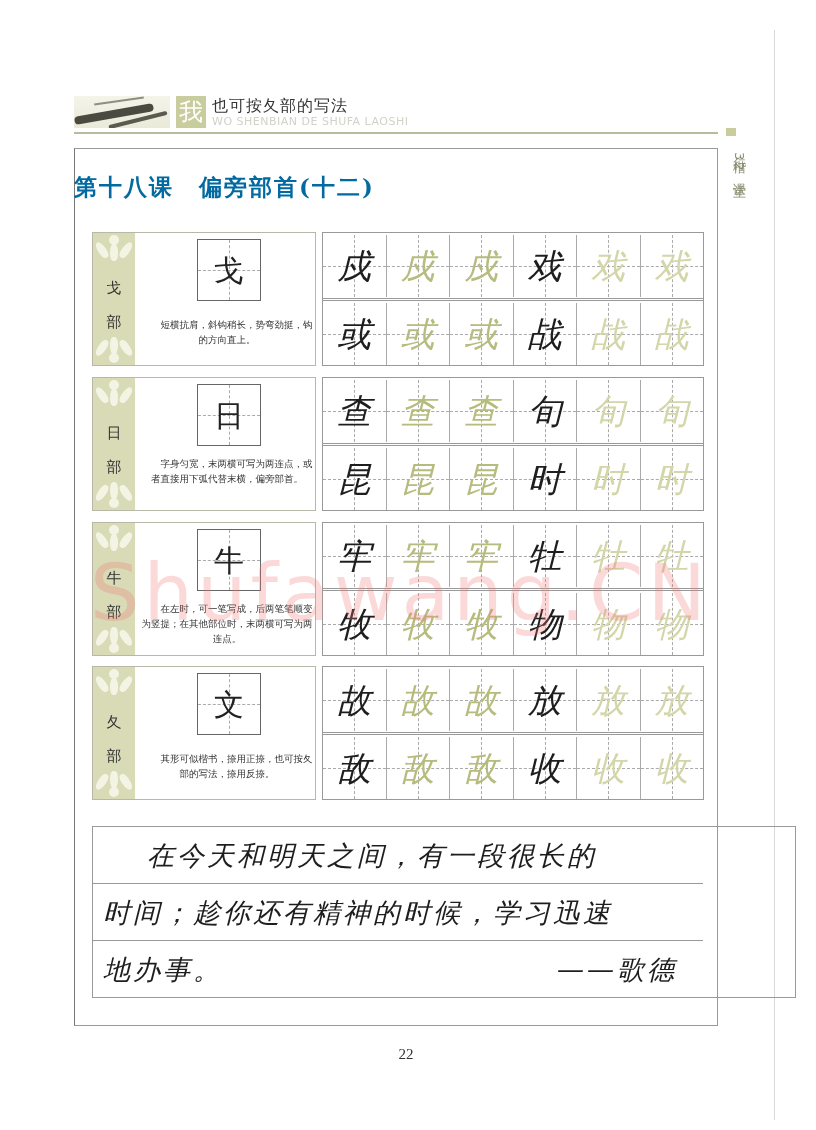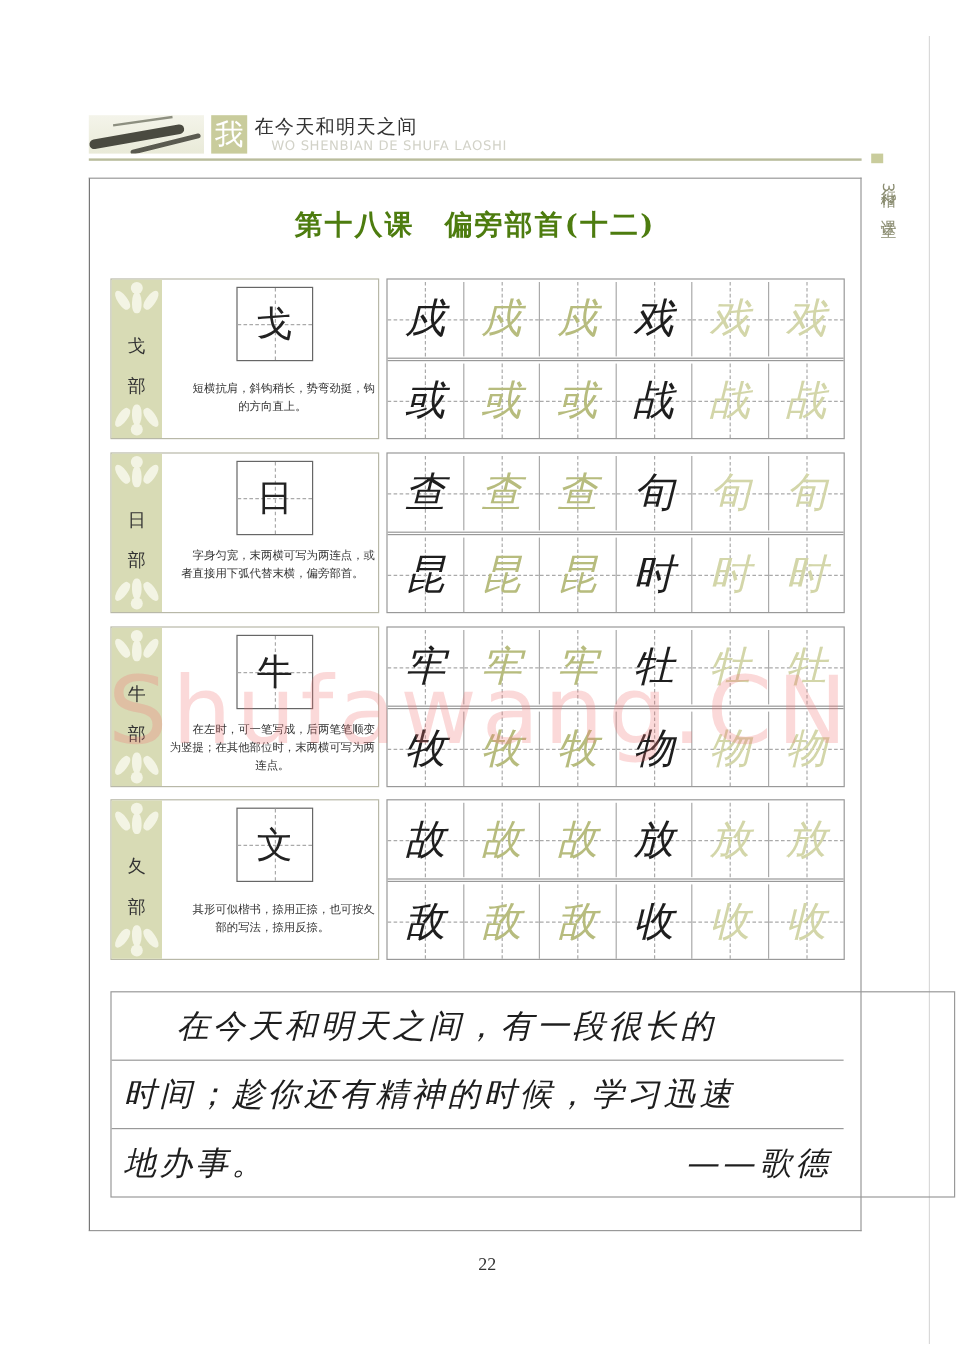--- a/index.html
+++ b/index.html
@@ -12,33 +12,33 @@
   
   .header { position: absolute; left: 74px; top: 96px; width: 650px; height: 34px; }
   .header-art { position: absolute; left: 0; top: 0; width: 96px; height: 32px;
     background: linear-gradient(180deg, #f4f4ea 0%, #e9ead8 100%); overflow: hidden; }
   .header-art .stroke1 { position: absolute; left: 0; top: 14px; width: 80px; height: 8px; background: #4a4a40; transform: rotate(-10deg); border-radius: 4px; }
   .header-art .stroke2 { position: absolute; left: 34px; top: 22px; width: 60px; height: 4px; background: #5a5a50; transform: rotate(-14deg); border-radius: 3px; }
   .header-art .stroke3 { position: absolute; left: 20px; top: 4px; width: 50px; height: 2px; background: #8d8f80; transform: rotate(-8deg); }
   .header-badge { position: absolute; left: 102px; top: 0; width: 30px; height: 32px; background: #c9cc9c;
     color: #fff; font-family: "DejaVu Sans", sans-serif; font-size: 24px; line-height: 32px; text-align: center; }
   .header-title { position: absolute; left: 138px; top: 0; font-family: "DejaVu Sans", sans-serif; font-size: 16px; color: #333; letter-spacing: 1px; }
-  .header-sub { position: absolute; left: 152px; top: 19px; font-family: "DejaVu Sans", sans-serif; font-size: 11px; color: #d2d2c8; letter-spacing: 0.5px; }
+  .header-sub { position: absolute; left: 138px; top: 19px; font-family: "DejaVu Sans", sans-serif; font-size: 11px; color: #d2d2c8; letter-spacing: 0.5px; }
   .header-rule { position: absolute; left: 74px; top: 132px; width: 644px; height: 2px; background: #b9bc9c; }
   .header-rule-mark { position: absolute; left: 726px; top: 128px; width: 10px; height: 8px; background: #c9cc9c; }
 
   
   .side-label { position: absolute; left: 730px; top: 148px; width: 18px; writing-mode: vertical-rl; font-family: "DejaVu Sans", sans-serif;
     font-size: 13px; color: #8a8c70; letter-spacing: 2px; }
 
   
   .frame { position: absolute; left: 74px; top: 148px; width: 644px; height: 878px; border: 1px solid #999; border-left: 1.5px solid #777; }
 
-  .lesson-title { position: absolute; left: 74px; top: 172px; width: 644px; text-align: center;
-    font-family: "DejaVu Serif", serif; font-weight: bold; font-size: 23px; color: #4d7c0f; letter-spacing: 2px; }
+  .lesson-title { position: absolute; left: 74px; top: 172px; width: 644px; 
+    font-family: "DejaVu Serif", serif; font-weight: bold; font-size: 23px; color: #0369a1; letter-spacing: 2px; }
 
   
   .section { position: absolute; left: 92px; width: 612px; height: 134px; }
   .rad-card { position: absolute; left: 0; top: 0; width: 224px; height: 134px; border: 1px solid #b8b8a8; background: #fff; }
   .rad-strip { position: absolute; left: 0; top: 0; width: 42px; height: 132px; background: #d8dbb5; overflow: hidden; }
   .rad-strip .orn { position: absolute; left: 3px; width: 36px; height: 26px; }
   .rad-strip .orn.top { top: 2px; }
   .rad-strip .orn.bot { bottom: 2px; transform: scaleY(-1); }
   .rad-strip .petal { position: absolute; width: 8px; height: 18px; background: #f3f4e4; border-radius: 50% 50% 40% 40%; }
   .rad-strip .circle { position: absolute; left: 13px; top: 0; width: 10px; height: 10px; background: #f3f4e4; border-radius: 50%; }
@@ -67,42 +67,42 @@
   .cell.trace1 .ch { color: #b7bc7e; }
   .cell.trace2 .ch { color: #d3d6a9; }
 
   
   .quote-box { position: absolute; left: 92px; top: 826px; width: 704px; height: 172px; border: 1px solid #999; }
   .qline { position: absolute; left: 0; width: 610px; height: 57px; border-bottom: 1px solid #999; font-family: "DejaVu Serif", serif;
     font-style: italic; font-size: 27px; line-height: 57px; color: #1e1e1e; padding-left: 10px; letter-spacing: 3px; white-space: nowrap; }
   .qline.l0 { top: 0; padding-left: 54px; }
   .qline.l1 { top: 57px; }
   .qline.l2 { top: 114px; border-bottom: none; }
-  .qline .author { position: absolute; right: 10px; top: 0; }
+  .qline .author { position: absolute; right: 26px; top: 0; }
 
   
   .watermark { position: absolute; left: 90px; top: 548px; font-family: "DejaVu Sans", sans-serif; font-size: 78px;
     color: rgba(240, 120, 120, 0.28); letter-spacing: 4px; pointer-events: none; white-space: nowrap; }
 
   .page-number { position: absolute; left: 0; top: 1046px; width: 796px; text-align: center;
     font-family: "Liberation Serif", serif; font-size: 15px; color: #333; padding-left: 16px; }
 </style>
 </head>
 <body>
 
 <div class="binding-line"></div>
 
 <div class="header">
   <div class="header-art">
     <div class="stroke3"></div>
       <div class="stroke1"></div>
       <div class="stroke2"></div>
   </div>
   <div class="header-badge">我</div>
-  <div class="header-title">在今天和明天之间</div>
+  <div class="header-title">也可按夂部的写法</div>
   <div class="header-sub">WO SHENBIAN DE SHUFA LAOSHI</div>
 </div>
 <div class="header-rule"></div>
 <div class="header-rule-mark"></div>
 
 <div class="side-label">行楷32课堂</div>
 
 <div class="frame"></div>
 
 <div class="lesson-title">第十八课　偏旁部首(十二)</div>

